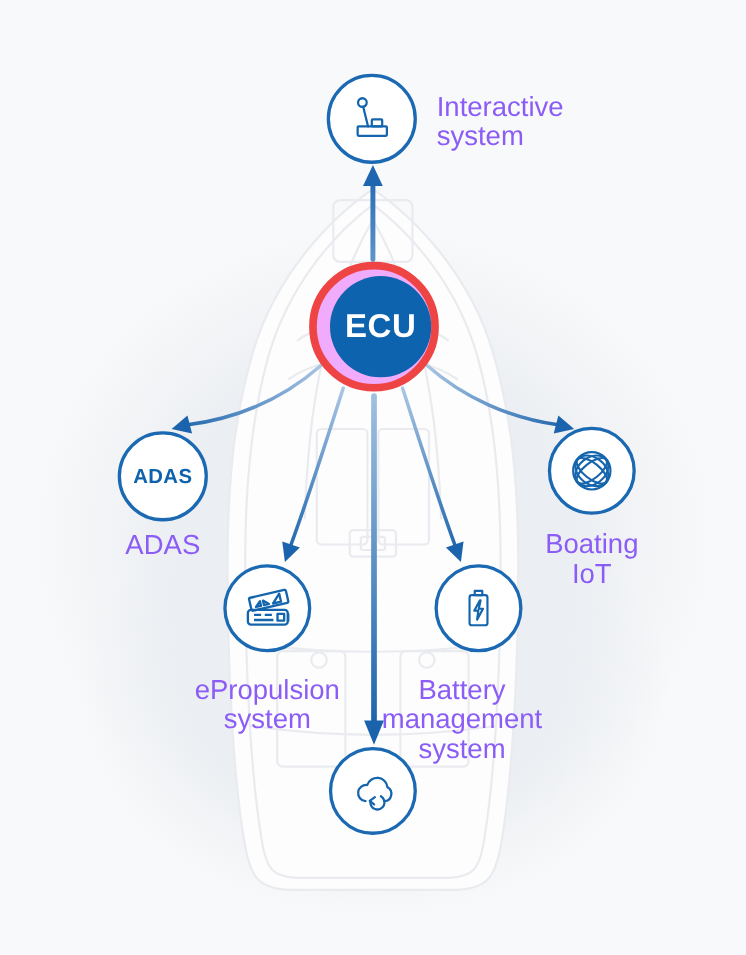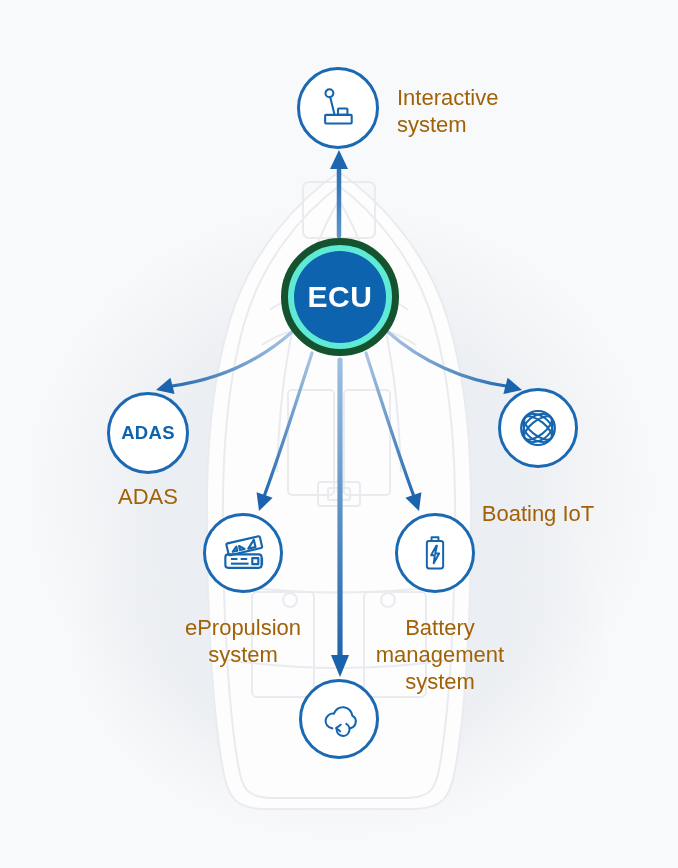--- a/index.html
+++ b/index.html
@@ -11,34 +11,34 @@
   .layer{position:absolute;left:0;top:0;}
   
   .node{
     position:absolute;border-radius:50%;background:#ffffff;
     border:3px solid #1a69b2;box-sizing:border-box;
     display:flex;align-items:center;justify-content:center;
   }
   .node svg{display:block;}
   .ecu-outer{
     position:absolute;width:118px;height:118px;border-radius:50%;
-    border:7px solid #14532d;background:#5eead4;box-sizing:border-box;
-    display:flex;align-items:center;justify-content:center;
+    border:7px solid #ef4444;background:#f0abfc;box-sizing:border-box;
+    display:flex;align-items:center;justify-content:flex-end;
   }
   .ecu-inner{
     width:92px;height:92px;border-radius:50%;background:#0e63ae;
     display:flex;align-items:center;justify-content:center;
     color:#ffffff;font-size:30px;font-weight:bold;letter-spacing:.5px;
   }
   .adas-text{
     color:#0e63ac;font-weight:bold;font-size:18.5px;letter-spacing:.3px;
   }
   
   .lbl{
-    position:absolute;color:#a16207;font-size:22px;line-height:27px;
+    position:absolute;color:#8b5cf6;font-size:25px;line-height:27px;
     text-align:center;
   }
   .lbl-left{text-align:left;}
 </style>
 </head>
 <body>
 
 <div class="stage">
 
   <svg class="layer" width="678" height="868" viewBox="0 0 678 868">
@@ -161,21 +161,21 @@
         <g fill="none" stroke="#1465ad" stroke-width="2.2">
           <circle cx="28" cy="28" r="19"></circle>
           <ellipse cx="28" cy="28" rx="18.5" ry="8" transform="rotate(38 28 28)"></ellipse>
           <ellipse cx="28" cy="28" rx="18.5" ry="13.5" transform="rotate(38 28 28)"></ellipse>
           <ellipse cx="28" cy="28" rx="18.5" ry="8" transform="rotate(-38 28 28)"></ellipse>
           <ellipse cx="28" cy="28" rx="18.5" ry="13.5" transform="rotate(-38 28 28)"></ellipse>
         </g>
       </svg>
     </span>
   </div>
-  <div class="lbl" style="left:478px;top:500px;width:120px;">Boating IoT</div>
+  <div class="lbl" style="left:478px;top:482px;width:120px;">Boating IoT</div>
 
   <div class="node" style="left:203px;top:513px;width:80px;height:80px;">
     <span>
       <svg viewBox="0 0 56 56" width="52" height="52">
         <g fill="none" stroke="#1465ad" stroke-width="2.3" stroke-linejoin="round">
           <g transform="rotate(-13 28 21)">
             <rect x="11" y="14" width="37" height="13" rx="1.5"></rect>
             <path d="M16 24 L21 19.5 L21 24 Z"></path>
             <path d="M24 24 L24 19.5 L29 24 Z"></path>
             <path d="M33 24.5 L41 16.5 L41 24.5 Z"></path>
@@ -195,21 +195,21 @@
     <span>
       <svg viewBox="0 0 56 56" width="48" height="48">
         <g fill="none" stroke="#1465ad" stroke-width="2.3" stroke-linejoin="round">
           <rect x="24" y="9.5" width="8" height="4.5"></rect>
           <rect x="18.5" y="14" width="19" height="32" rx="2.5"></rect>
           <path d="M29.5 19.5 L23.5 30.5 L27.8 30.5 L26.5 40 L32.8 28.5 L28.3 28.5 L30.2 19.5 Z"></path>
         </g>
       </svg>
     </span>
   </div>
-  <div class="lbl" style="left:364px;top:614px;width:152px;">Battery management system</div>
+  <div class="lbl" style="left:344px;top:614px;width:152px;">Battery management system</div>
 
   <div class="node" style="left:299px;top:679px;width:80px;height:80px;">
     <span>
       <svg viewBox="0 0 56 56" width="50" height="50">
         <g fill="none" stroke="#1465ad" stroke-width="2.3" stroke-linecap="round" stroke-linejoin="round">
           <path d="M20.5 38.5 a8.3 8.3 0 1 1 1.8-16.5 a10.6 10.6 0 0 1 20.6 2.3 a7.6 7.6 0 0 1 -3.2 14.2"></path>
           <path d="M36.2 33.5 a7.2 7.2 0 1 1 -10.6 4.4"></path>
           <path d="M30 34.4 L24.8 38.2 L29.2 41.8"></path>
         </g>
       </svg>

